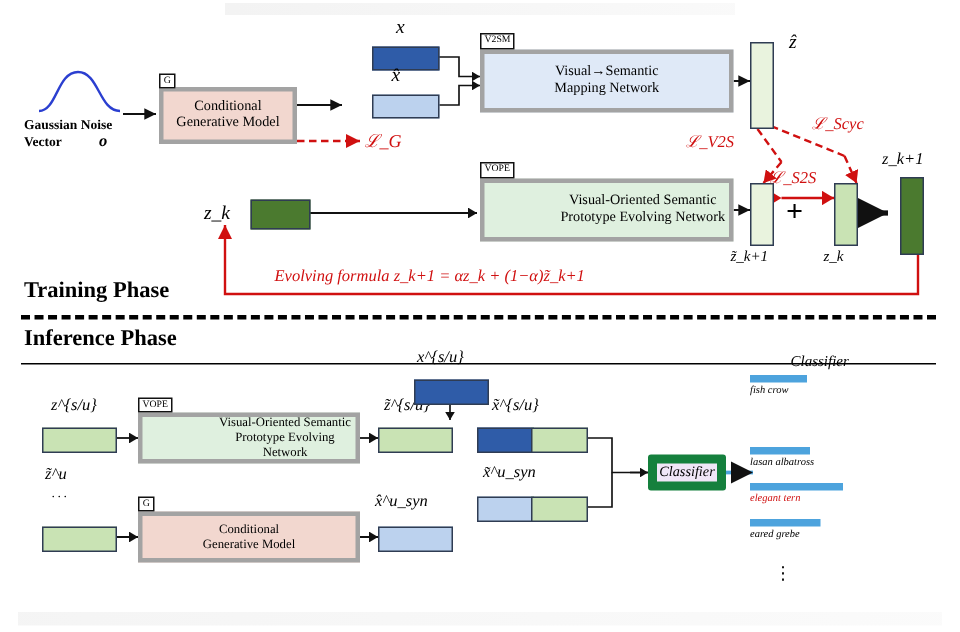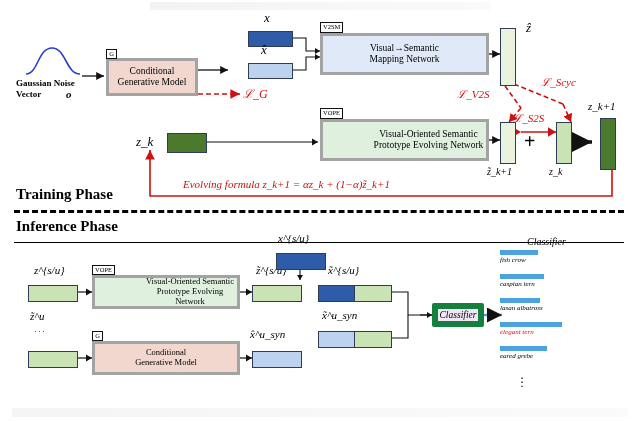--- a/index.html
+++ b/index.html
@@ -203,24 +203,20 @@
     <span class="it">Classifier</span>
   </div>
 
   <div class="abs lbl t10 it" style="left:527px;top:236px;">Classifier</div>
   <div class="abs" style="left:500px;top:250px;width:136px;height:140px;">
     <div style="position:relative;height:100%;" id="pred-rows">
         <div style="position: absolute; left: 0px; top: 0px; width: 136px; height: 20px;">
           <div class="predbar" style="width: 38px;"></div>
           <div class="predlbl" style="margin-top: 1px;">fish crow</div>
         </div>
-        <div style="position: absolute; left: 0px; top: 24px; width: 136px; height: 20px;">
-          <div class="predbar" style="width: 44px;"></div>
-          <div class="predlbl" style="margin-top: 1px;">caspian tern</div>
-        </div>
         <div style="position: absolute; left: 0px; top: 48px; width: 136px; height: 20px;">
           <div class="predbar" style="width: 40px;"></div>
           <div class="predlbl" style="margin-top: 1px;">lasan albatross</div>
         </div>
         <div style="position: absolute; left: 0px; top: 72px; width: 136px; height: 20px;">
           <div class="predbar" style="width: 62px;"></div>
           <div class="predlbl" style="margin-top: 1px; color: rgb(208, 16, 16);">elegant tern</div>
         </div>
         <div style="position: absolute; left: 0px; top: 96px; width: 136px; height: 20px;">
           <div class="predbar" style="width: 47px;"></div>

